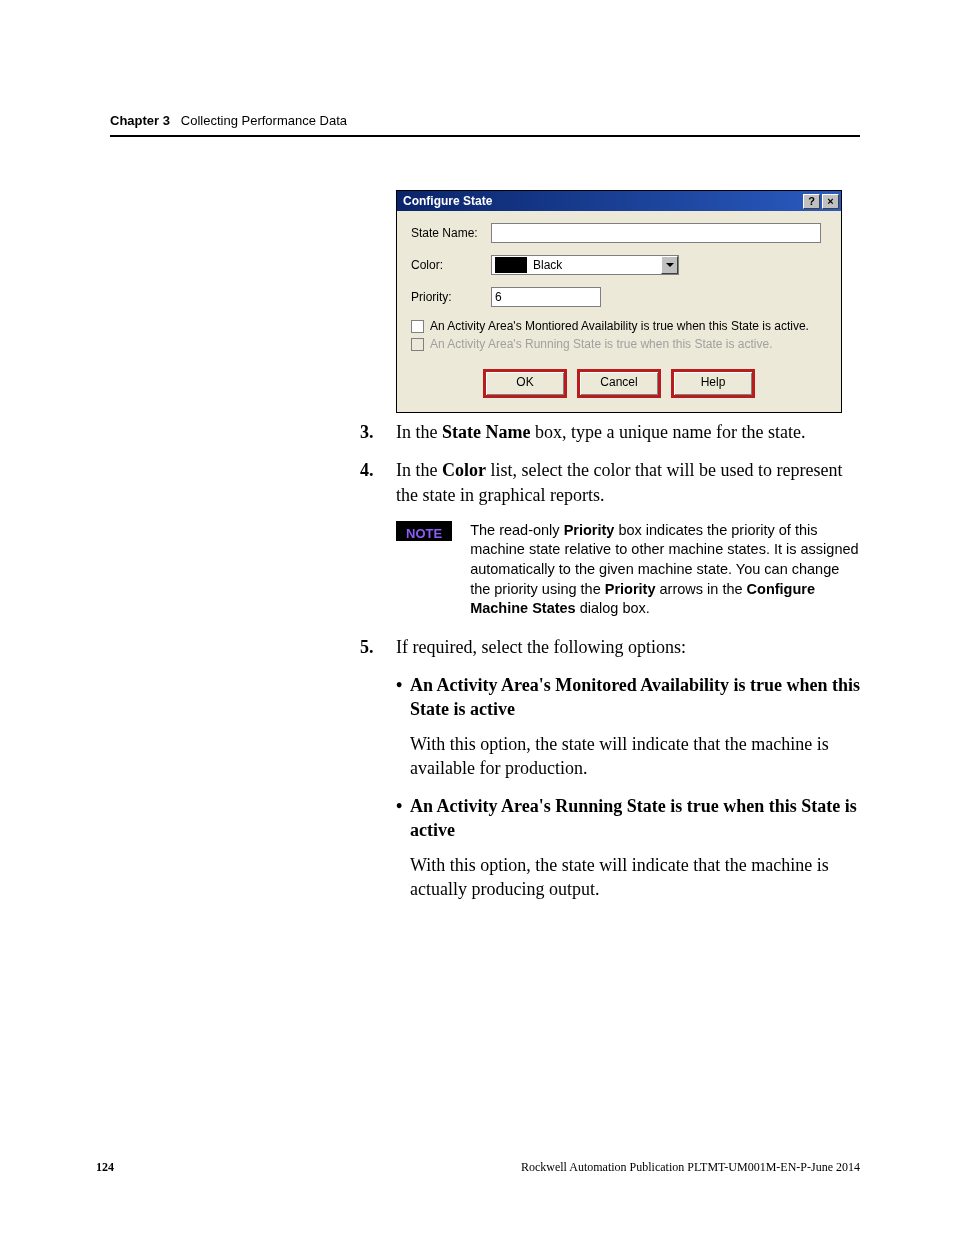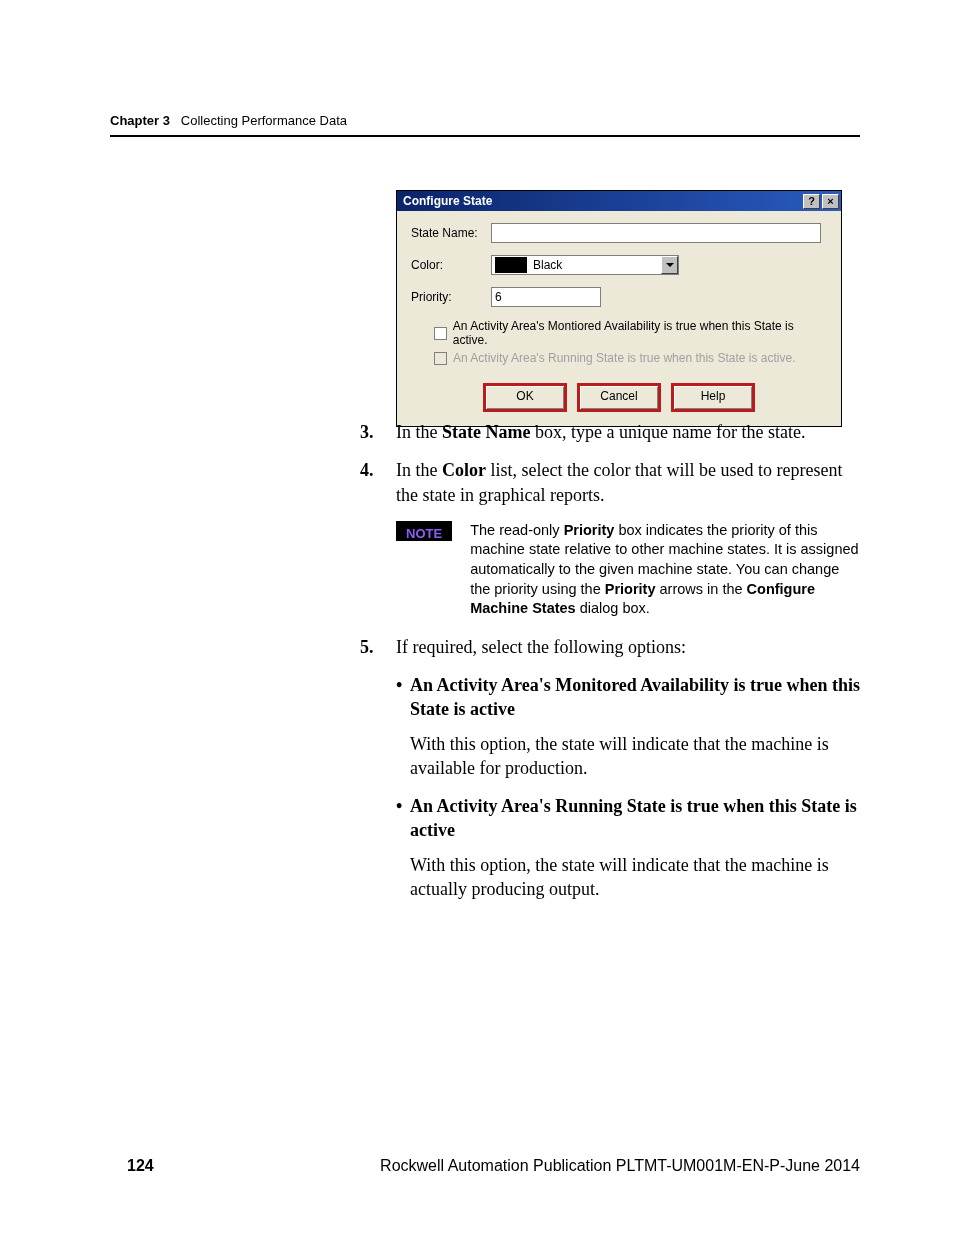--- a/index.html
+++ b/index.html
@@ -121,21 +121,20 @@
     border-left: 4px solid transparent;
     border-right: 4px solid transparent;
     border-top: 4px solid #000;
   }
 
   .check-row {
     display: flex;
     align-items: center;
     margin-top: 4px;
     gap: 6px;
-    margin-left: 23px;
   }
   .chk {
     width: 13px; height: 13px;
     border: 1px solid #7f7f7f;
     background: #fff;
     box-sizing: border-box;
   }
   .chk.disabled { background: #ece9d8; }
   .chk-label.disabled { color: #a0a0a0; }
 
@@ -207,26 +206,26 @@
     font-weight: bold;
   }
   .bullet-text { flex: 1; font-weight: bold; }
   .sub-para {
     margin: 10px 0 14px 50px;
   }
 
   .footer {
     position: absolute;
     bottom: 60px;
-    left: 127px;
+    left: 96px;
     right: 90px;
     display: flex;
     justify-content: space-between;
-    font-family: Liberation Sans, sans-serif;
-    font-size: 16px;
+    font-family: Liberation Serif, serif;
+    font-size: 12px;
   }
   .page-num { font-weight: bold; }
 </style>
 </head>
 <body>
 
 <div class="page">
 
   <div class="chapter-header">
     <span class="bold">Chapter 3</span>

